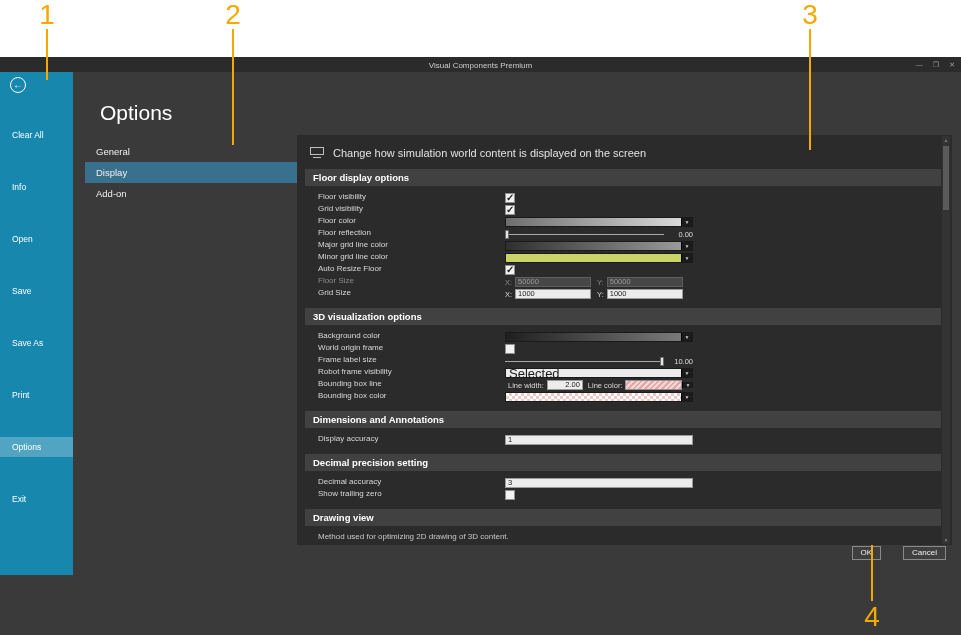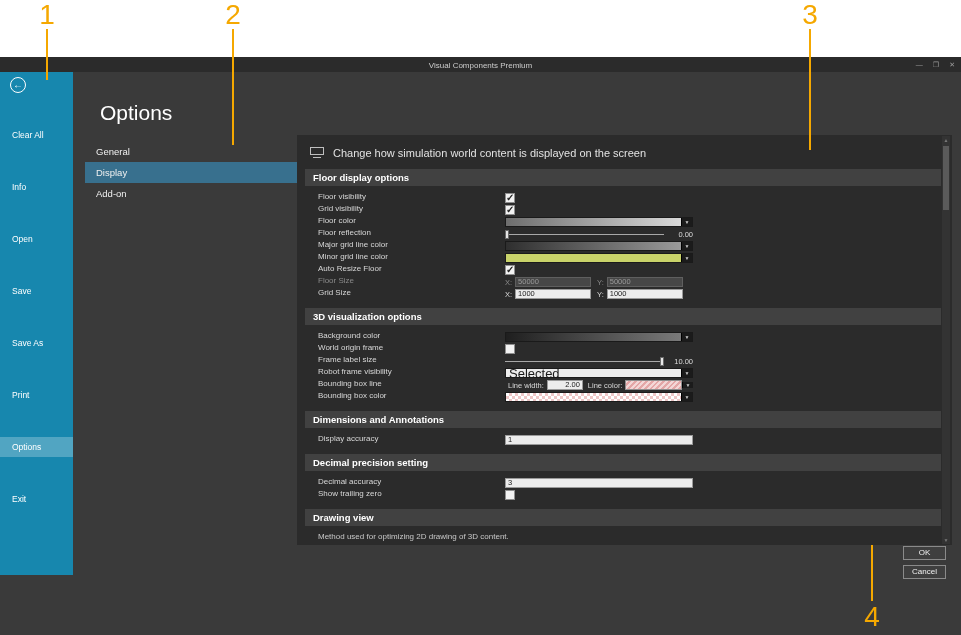--- a/index.html
+++ b/index.html
@@ -71,21 +71,21 @@
   .line-swatch{flex:1;height:10px;border:1px solid #8f8f8f;background-image:repeating-linear-gradient(135deg,rgba(255,255,255,0.55) 0 2px,transparent 2px 4px);}
   .drawing-note{font-size:8px;color:#c8c8c8;padding-left:13px;}
 
   
   .scrollbar{position:absolute;right:2px;top:1px;width:8px;height:408px;background:#333333;display:flex;flex-direction:column;align-items:center;}
   .scroll-arrow{color:#777777;font-size:5px;height:8px;line-height:8px;}
   .scroll-track{flex:1;width:100%;position:relative;}
   .scroll-thumb{position:absolute;top:2px;left:1px;width:6px;height:64px;background:#5a5a5a;}
 
   
-  .footer{position:absolute;right:15px;top:489px;display:flex;gap:5px;flex-direction:column;}
+  .footer{position:absolute;right:15px;top:489px;display:flex;gap:22px;}
   .btn{height:14px;background:#3f3f3f;border:1px solid #8a8a8a;color:#f0f0f0;font-size:8px;line-height:12px;text-align:center;padding:0 8px;}
 
   
   .anno-num{position:absolute;font-size:28px;font-weight:400;color:#F5A800;transform:translateX(-50%);line-height:1;z-index:30;}
   .anno-line{position:absolute;width:2px;background:#F5A800;z-index:30;}
 </style>
 </head>
 <body>
 
 <div class="anno-num" style="left: 47px; top: 1px; color: rgb(245, 168, 0);">1</div>

